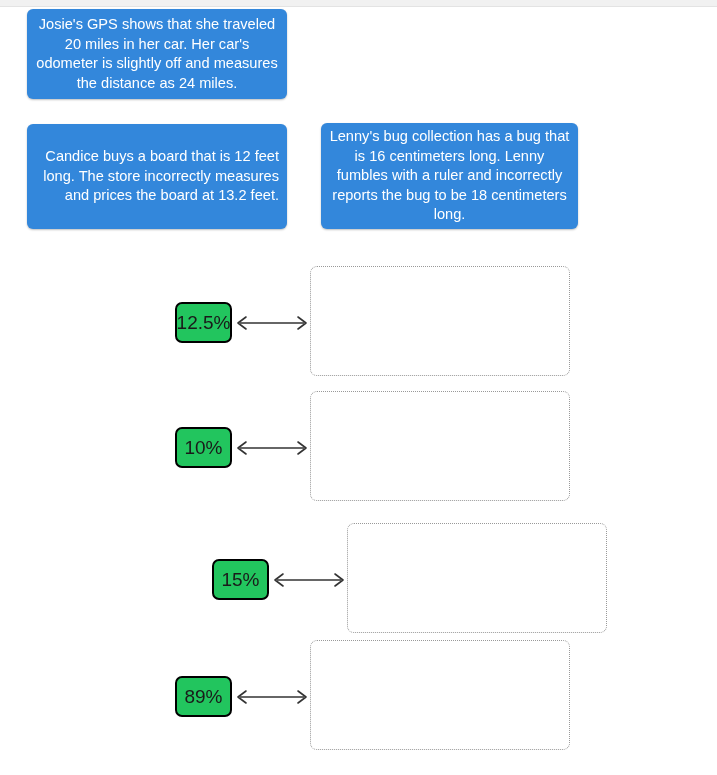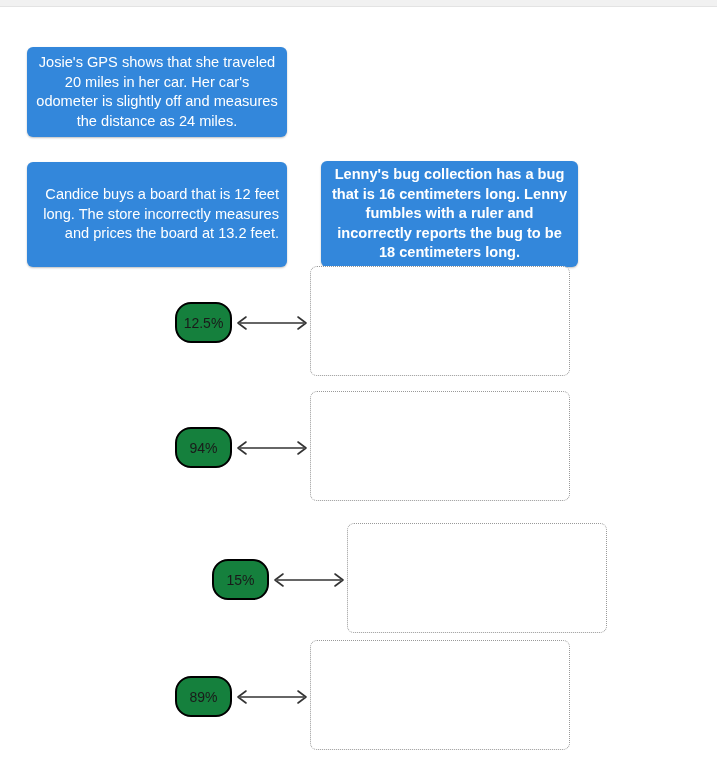--- a/index.html
+++ b/index.html
@@ -28,21 +28,20 @@
     box-sizing: border-box;
   }
 
   
   #scenario-cards {
     position: absolute;
     left: 0;
     top: 0;
     width: 717px;
     height: 245px;
-    margin-top: 38px;
   }
   .scenario-card {
     position: absolute;
     background: #3387db;
     color: #ffffff;
     border-radius: 6px;
     box-sizing: border-box;
     display: flex;
     align-items: center;
     justify-content: center;
@@ -56,21 +55,21 @@
     -webkit-user-select: none;
   }
   .scenario-card .card-text {
     display: block;
     width: 100%;
   }
 
   #card-0 { left: 27px;  top: 9px;   width: 260px; height: 90px; }
   #card-1 { left: 321px; top: 9px;   width: 257px; height: 90px; }
   #card-2 { left: 27px;  top: 124px; width: 260px; height: 105px; text-align: right; }
-  #card-3 { left: 321px; top: 123px; width: 257px; height: 106px; font-weight: bold; }
+  #card-3 { left: 321px; top: 123px; width: 257px; height: 106px; }
 
   
   #match-rows {
     position: absolute;
     left: 0;
     top: 250px;
     width: 717px;
     height: 525px;
   }
   .match-row {
@@ -86,26 +85,26 @@
 
   
   .percent-chip {
     position: absolute;
     left: 175px;
     top: 41px;
     width: 57px;
     height: 41px;
     box-sizing: border-box;
     border: 2.5px solid #000000;
-    border-radius: 16px;
-    background: #15803d;
+    border-radius: 7px;
+    background: #22c55e;
     display: flex;
     align-items: center;
     justify-content: center;
-    font-size: 14px;
+    font-size: 19px;
     color: #1a1a1a;
     user-select: none;
     -webkit-user-select: none;
   }
 
   
   .connector {
     position: absolute;
     left: 234px;
     top: 53px;
@@ -157,21 +156,21 @@
       <svg width="76" height="18" viewBox="0 0 76 18" aria-hidden="true">
         <line x1="6" y1="9" x2="70" y2="9" stroke="#333333" stroke-width="1.4"></line>
         <polyline points="12,3 4,9 12,15" fill="none" stroke="#333333" stroke-width="1.6" stroke-linecap="round" stroke-linejoin="round"></polyline>
         <polyline points="64,3 72,9 64,15" fill="none" stroke="#333333" stroke-width="1.6" stroke-linecap="round" stroke-linejoin="round"></polyline>
       </svg>
     </div>
     <div class="drop-zone"></div>
   </div>
 
   <div class="match-row" id="row-1">
-    <div class="percent-chip">94%</div>
+    <div class="percent-chip">10%</div>
     <div class="connector">
       <svg width="76" height="18" viewBox="0 0 76 18" aria-hidden="true">
         <line x1="6" y1="9" x2="70" y2="9" stroke="#333333" stroke-width="1.4"></line>
         <polyline points="12,3 4,9 12,15" fill="none" stroke="#333333" stroke-width="1.6" stroke-linecap="round" stroke-linejoin="round"></polyline>
         <polyline points="64,3 72,9 64,15" fill="none" stroke="#333333" stroke-width="1.6" stroke-linecap="round" stroke-linejoin="round"></polyline>
       </svg>
     </div>
     <div class="drop-zone"></div>
   </div>
 

